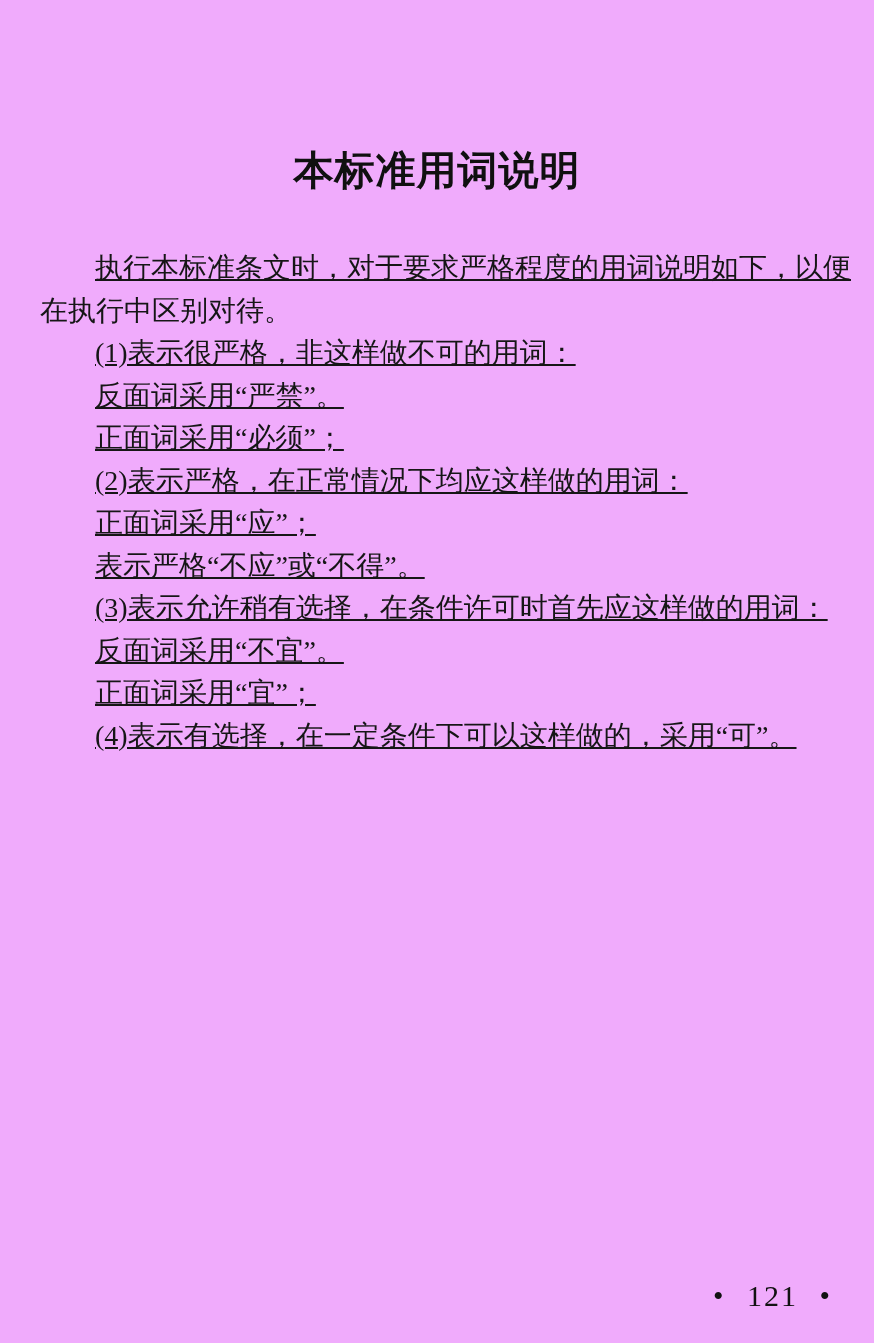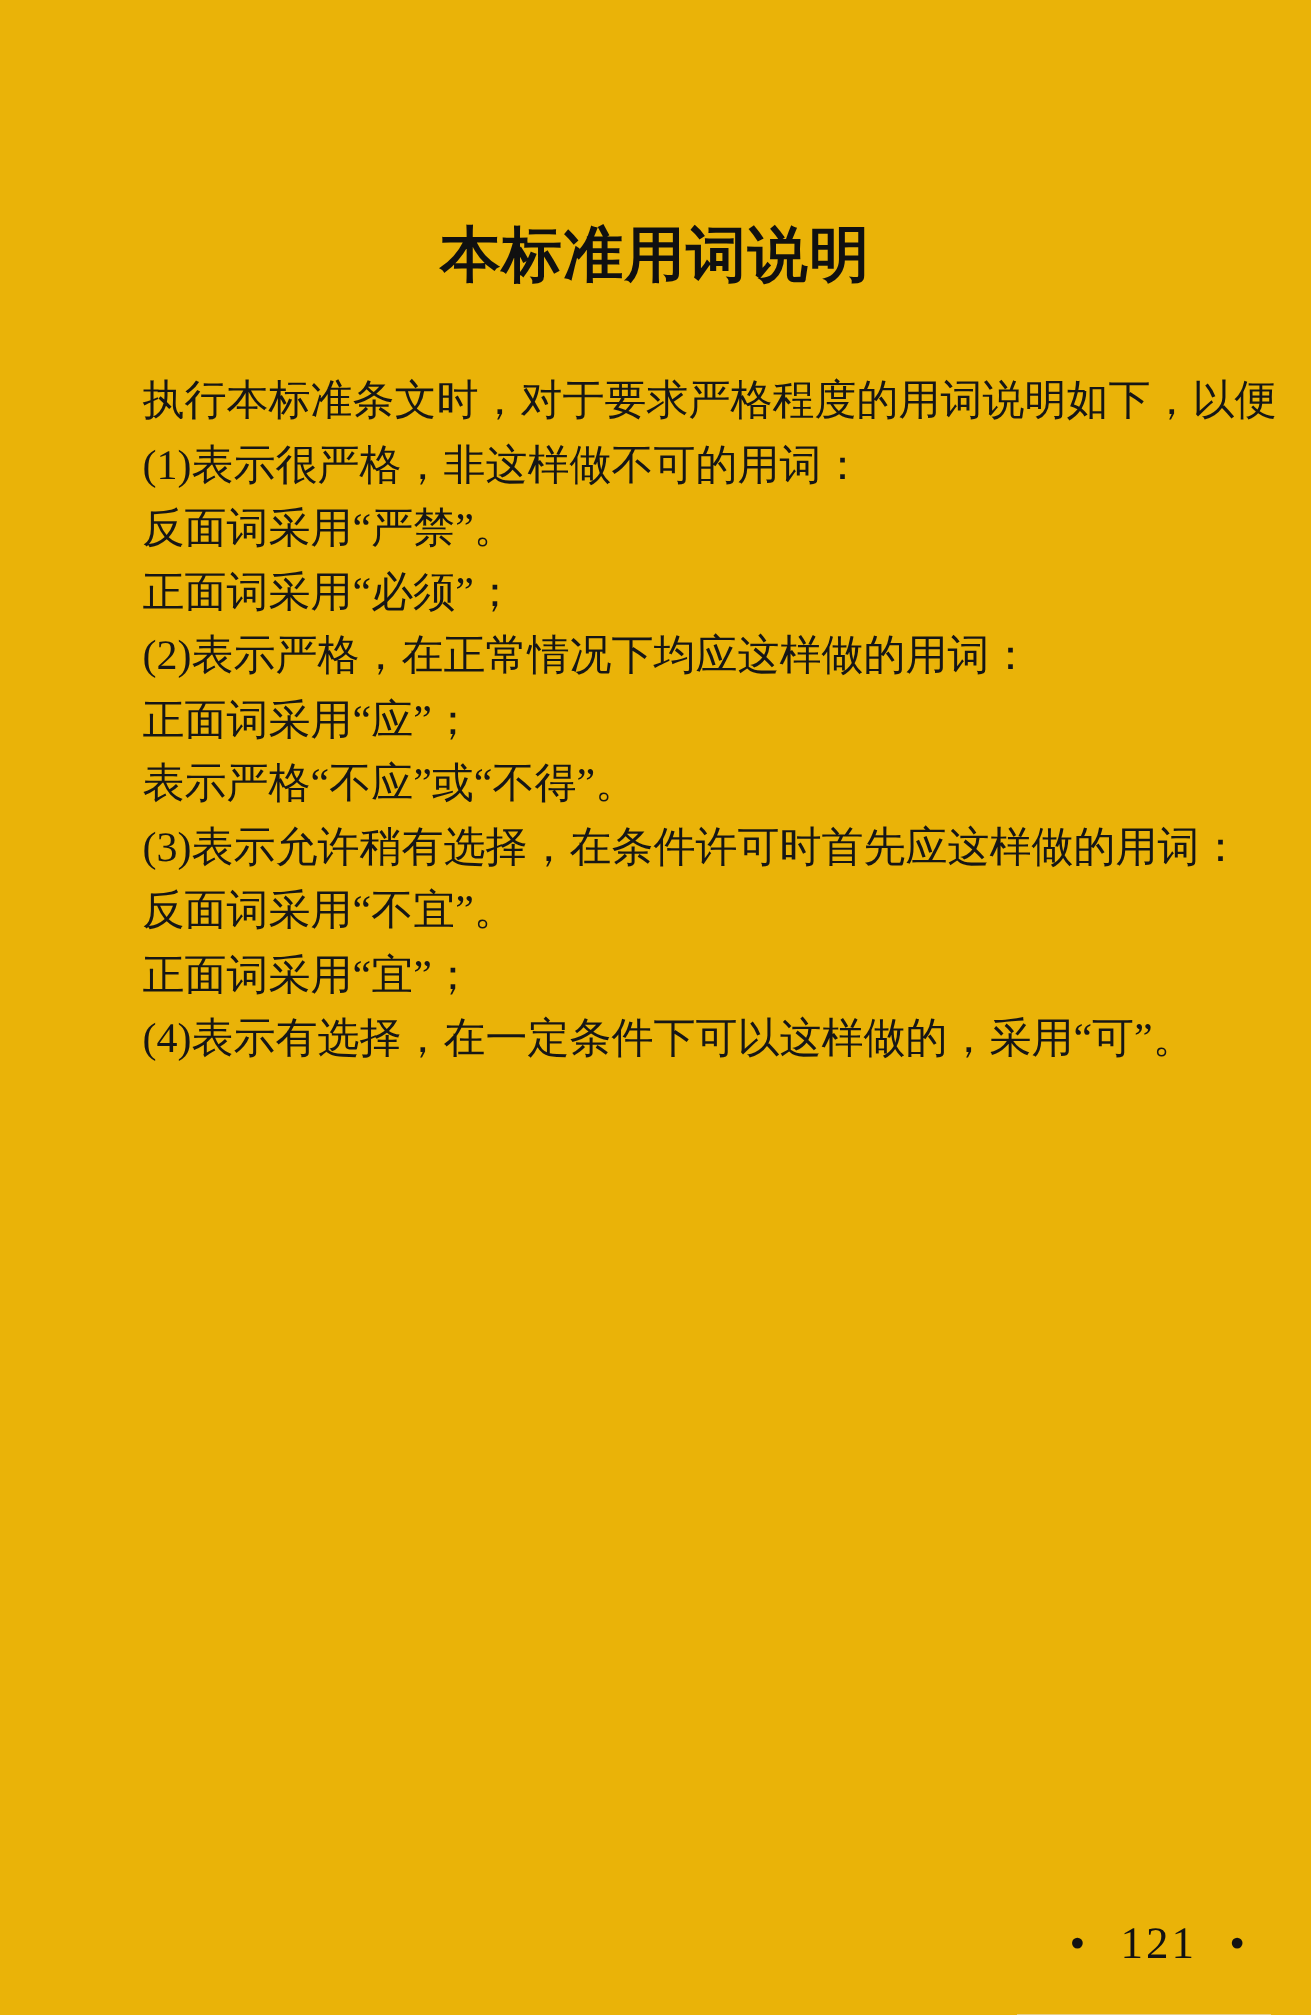--- a/index.html
+++ b/index.html
@@ -5,21 +5,21 @@
   html, body {
     margin: 0;
     padding: 0;
     background: #e8e8e8;
   }
   .page {
     position: relative;
     width: 874px;
     height: 1343px;
     margin: 0 auto;
-    background: #eab308;
+    background: #f0abfc;
     color: #141414;
     overflow: hidden;
   }
   .doc-title {
     padding-top: 147px;
     text-align: center;
     font-family: "Liberation Sans", "DejaVu Sans", sans-serif;
     font-weight: bold;
     font-size: 40px;
     letter-spacing: 1px;
@@ -32,20 +32,21 @@
     font-size: 28px;
     line-height: 42.5px;
     white-space: nowrap;
     color: #161616;
   }
   .line {
     height: 42.5px;
   }
   .line.indent {
     text-indent: 55px;
+    text-decoration: underline;
   }
   .page-number {
     position: absolute;
     right: 42px;
     bottom: 30px;
     font-family: "Liberation Serif", "DejaVu Serif", serif;
     font-size: 30px;
     letter-spacing: 2px;
     word-spacing: 12px;
     color: #121212;
@@ -53,20 +54,21 @@
 </style>
 </head>
 <body>
 
 <div class="page">
 
   <div class="doc-title">本标准用词说明</div>
 
   <div class="content">
     <div class="line indent">执行本标准条文时，对于要求严格程度的用词说明如下，以便</div>
+    <div class="line">在执行中区别对待。</div>
     <div class="line indent">(1)表示很严格，非这样做不可的用词：</div>
     <div class="line indent">反面词采用“严禁”。</div>
     <div class="line indent">正面词采用“必须”；</div>
     <div class="line indent">(2)表示严格，在正常情况下均应这样做的用词：</div>
     <div class="line indent">正面词采用“应”；</div>
     <div class="line indent">表示严格“不应”或“不得”。</div>
     <div class="line indent">(3)表示允许稍有选择，在条件许可时首先应这样做的用词：</div>
     <div class="line indent">反面词采用“不宜”。</div>
     <div class="line indent">正面词采用“宜”；</div>
     <div class="line indent">(4)表示有选择，在一定条件下可以这样做的，采用“可”。</div>

